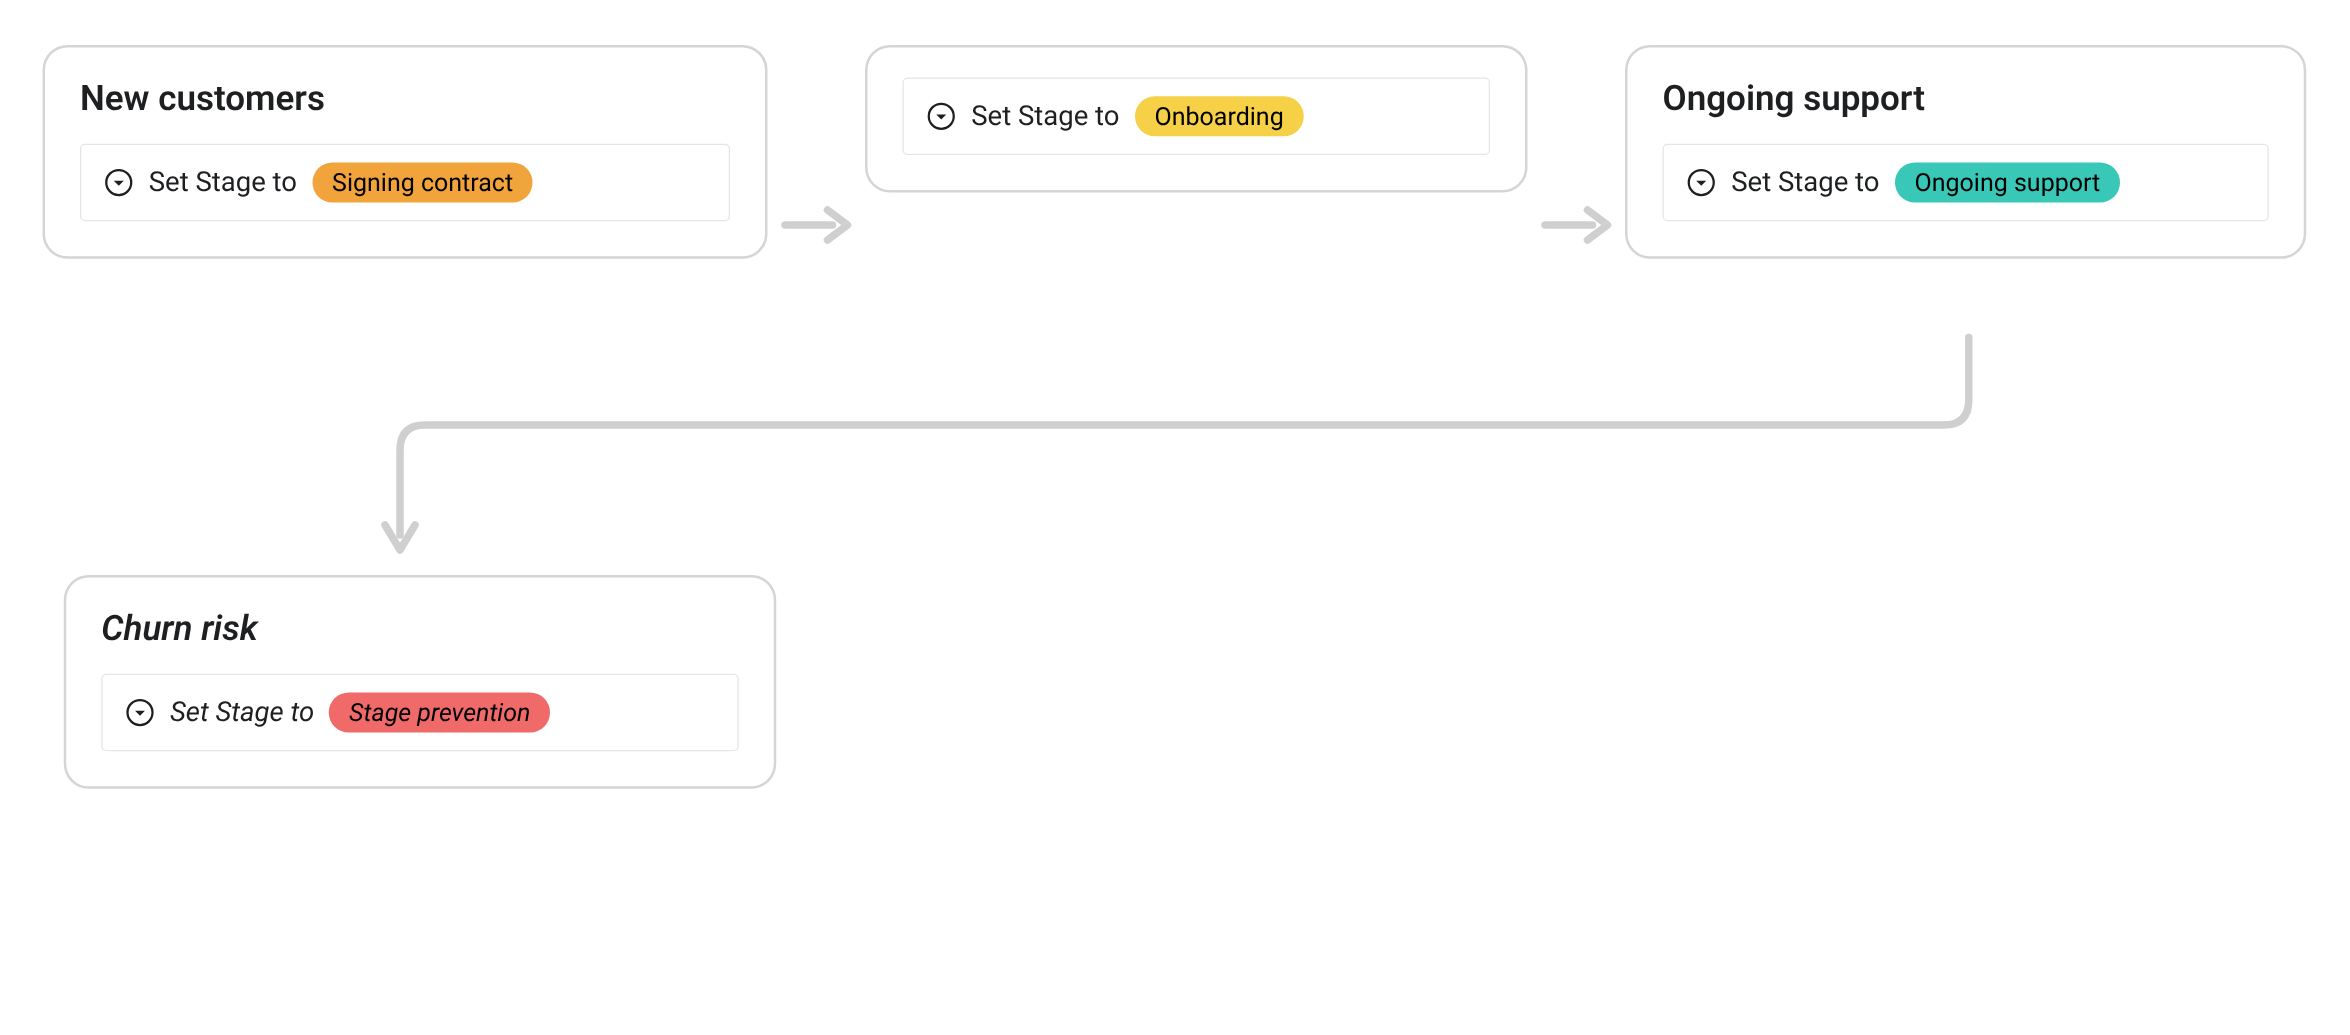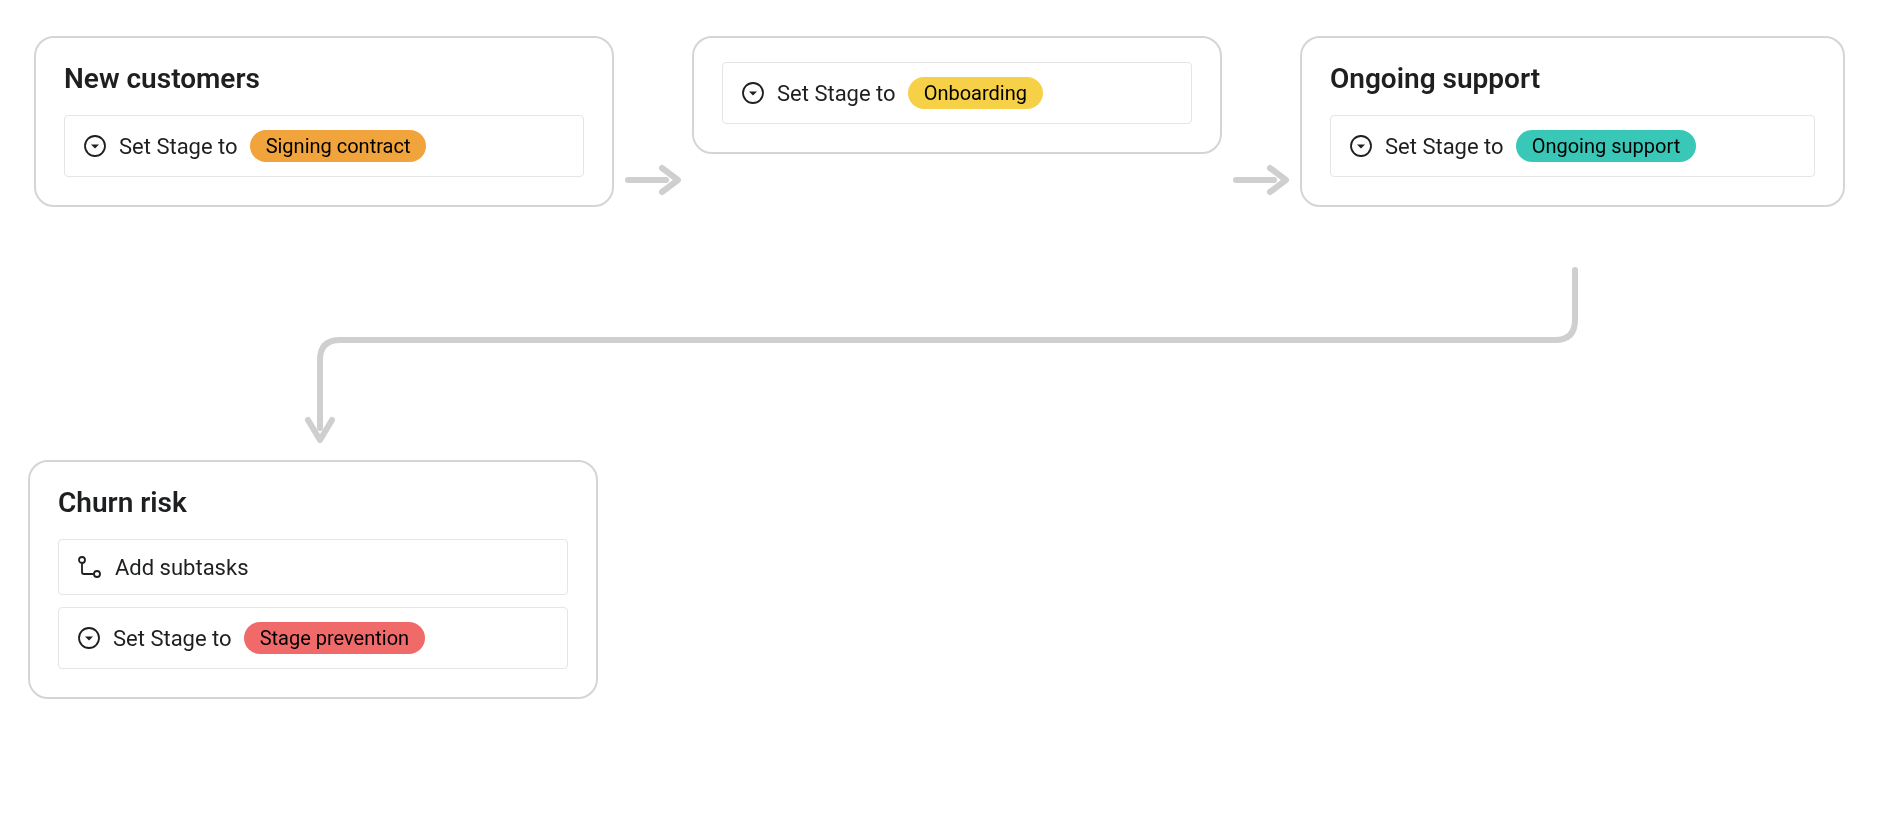--- a/index.html
+++ b/index.html
@@ -135,32 +135,22 @@
       <span class="pill pill-teal">Ongoing support</span>
     </div>
   </div>
 
   <svg class="connector-svg" style="left:300px; top:270px; width:1310px; height:190px;" viewBox="0 0 1310 190">
 
     <path d="M1275 0 L1275 50 Q1275 70 1255 70 L40 70 Q20 70 20 90 L20 158" fill="none" stroke="#cfcfcf" stroke-width="6" stroke-linecap="round" stroke-linejoin="round"></path>
     <path d="M8 150 L20 170 L32 150" fill="none" stroke="#cfcfcf" stroke-width="6" stroke-linecap="round" stroke-linejoin="round"></path>
   </svg>
 
-  <div class="card" style="left:28px; top:460px; width:570px;">
+  <div class="card" style="left:51px; top:460px; width:570px;font-style:italic;">
     <div class="card-title">Churn risk</div>
-    <div class="action-row">
-      <span class="subtask-icon">
-        <svg viewBox="0 0 26 26" width="26" height="26">
-          <circle cx="5" cy="6" r="3" fill="none" stroke="#1e1f21" stroke-width="1.8"></circle>
-          <path d="M5 9 L5 18 Q5 20 7 20 L16 20" fill="none" stroke="#1e1f21" stroke-width="1.8" stroke-linecap="round"></path>
-          <circle cx="20" cy="20" r="3" fill="none" stroke="#1e1f21" stroke-width="1.8"></circle>
-        </svg>
-      </span>
-      <span class="action-label">Add subtasks</span>
-    </div>
     <div class="action-row">
       <span class="dropdown-icon">
         <svg viewBox="0 0 24 24" width="24" height="24">
             <circle cx="12" cy="12" r="10" fill="none" stroke="#1e1f21" stroke-width="1.8"></circle>
             <path d="M8 10.5 L12 14.5 L16 10.5 Z" fill="#1e1f21"></path>
           </svg>
       </span>
       <span class="action-label">Set Stage to</span>
       <span class="pill pill-red">Stage prevention</span>
     </div>

